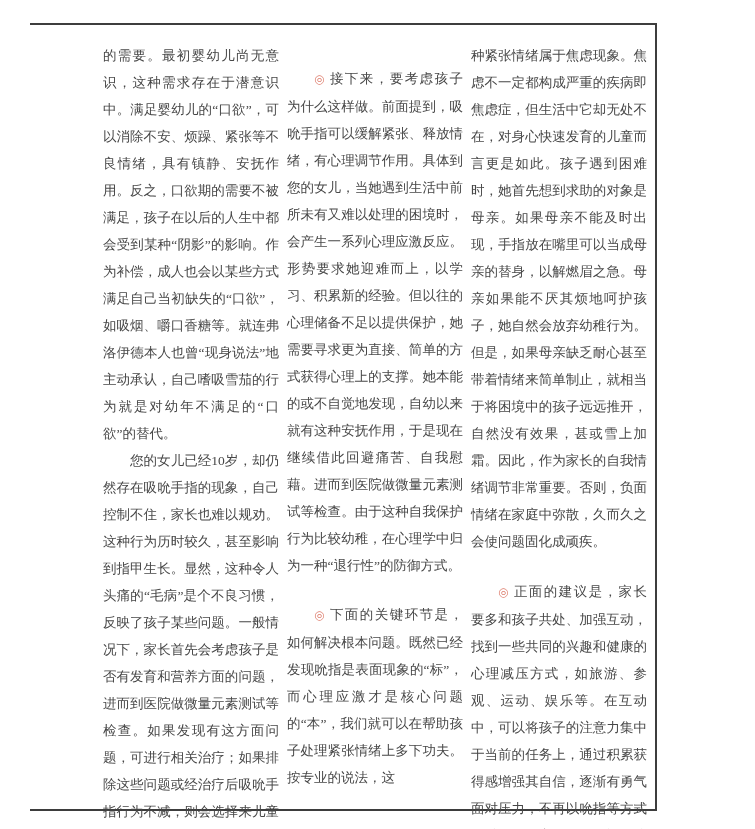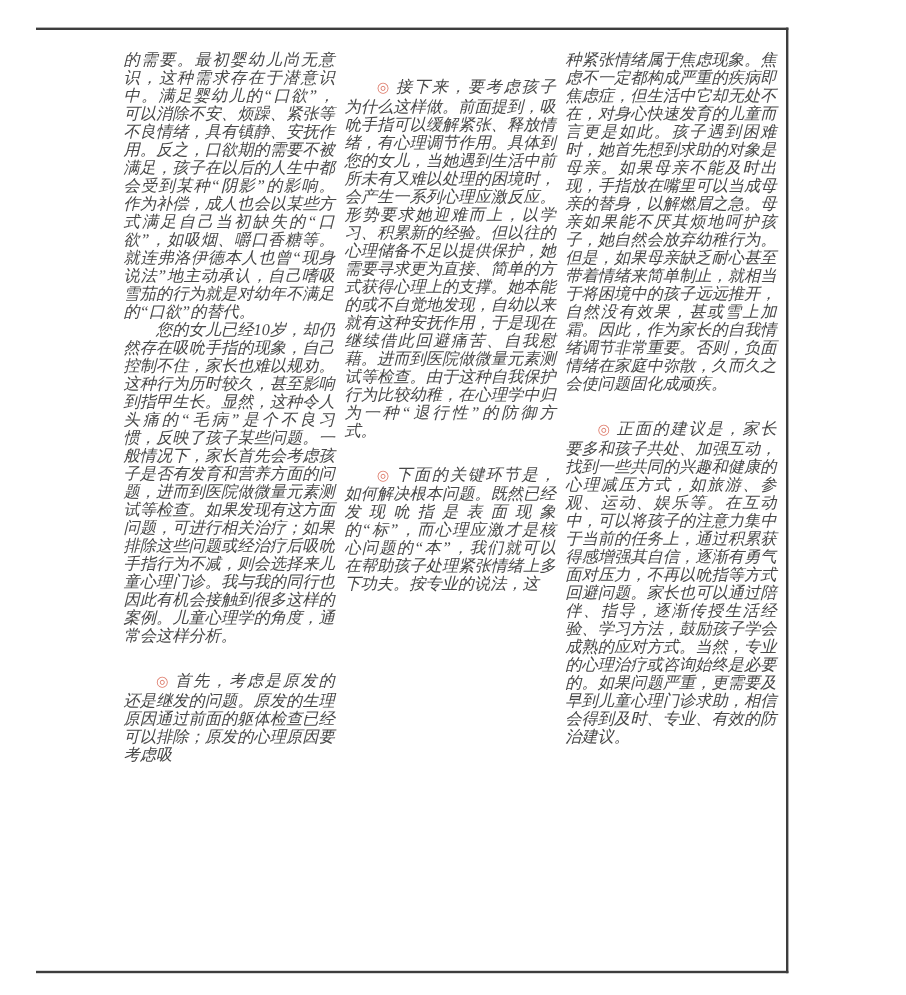--- a/index.html
+++ b/index.html
@@ -21,25 +21,24 @@
     position:absolute;
     left:103px;top:42px;
     width:544px;height:765px;
     display:flex;
     gap:8px;
   }
   .col{
     width:176px;
     flex:0 0 176px;
     font-size:13.5px;
-    line-height:15px;
+    line-height:27px;
     text-align:justify;
     text-justify:inter-ideograph;
     letter-spacing:0;
-    font-style:italic;
   }
   .block{margin:0;}
   .block.indent{text-indent:2em;}
   .block.bullet{margin-top:22.5px;text-indent:2em;}
   .marker{
     color:#de7e6e;
     font-size:12px;
     margin-right:4px;
   }
 </style>

